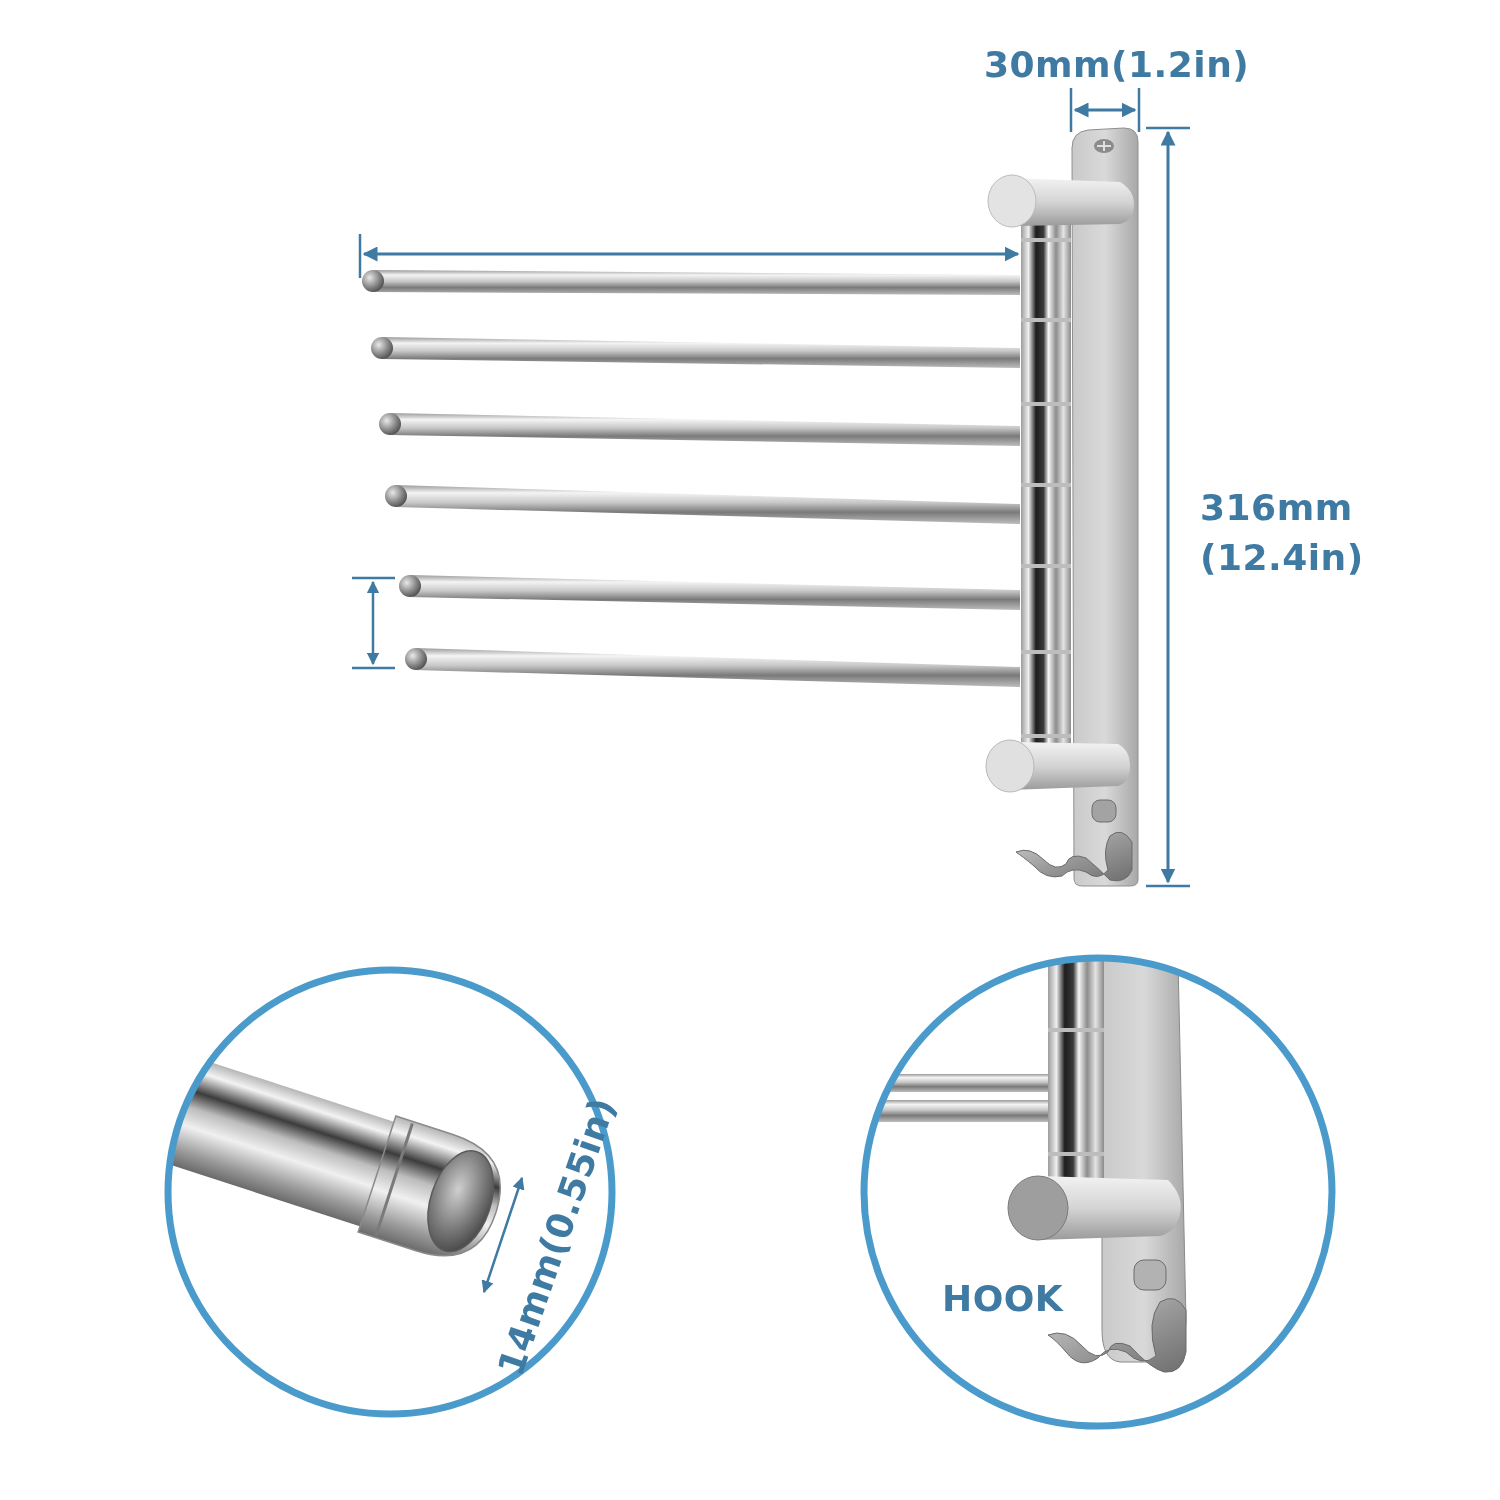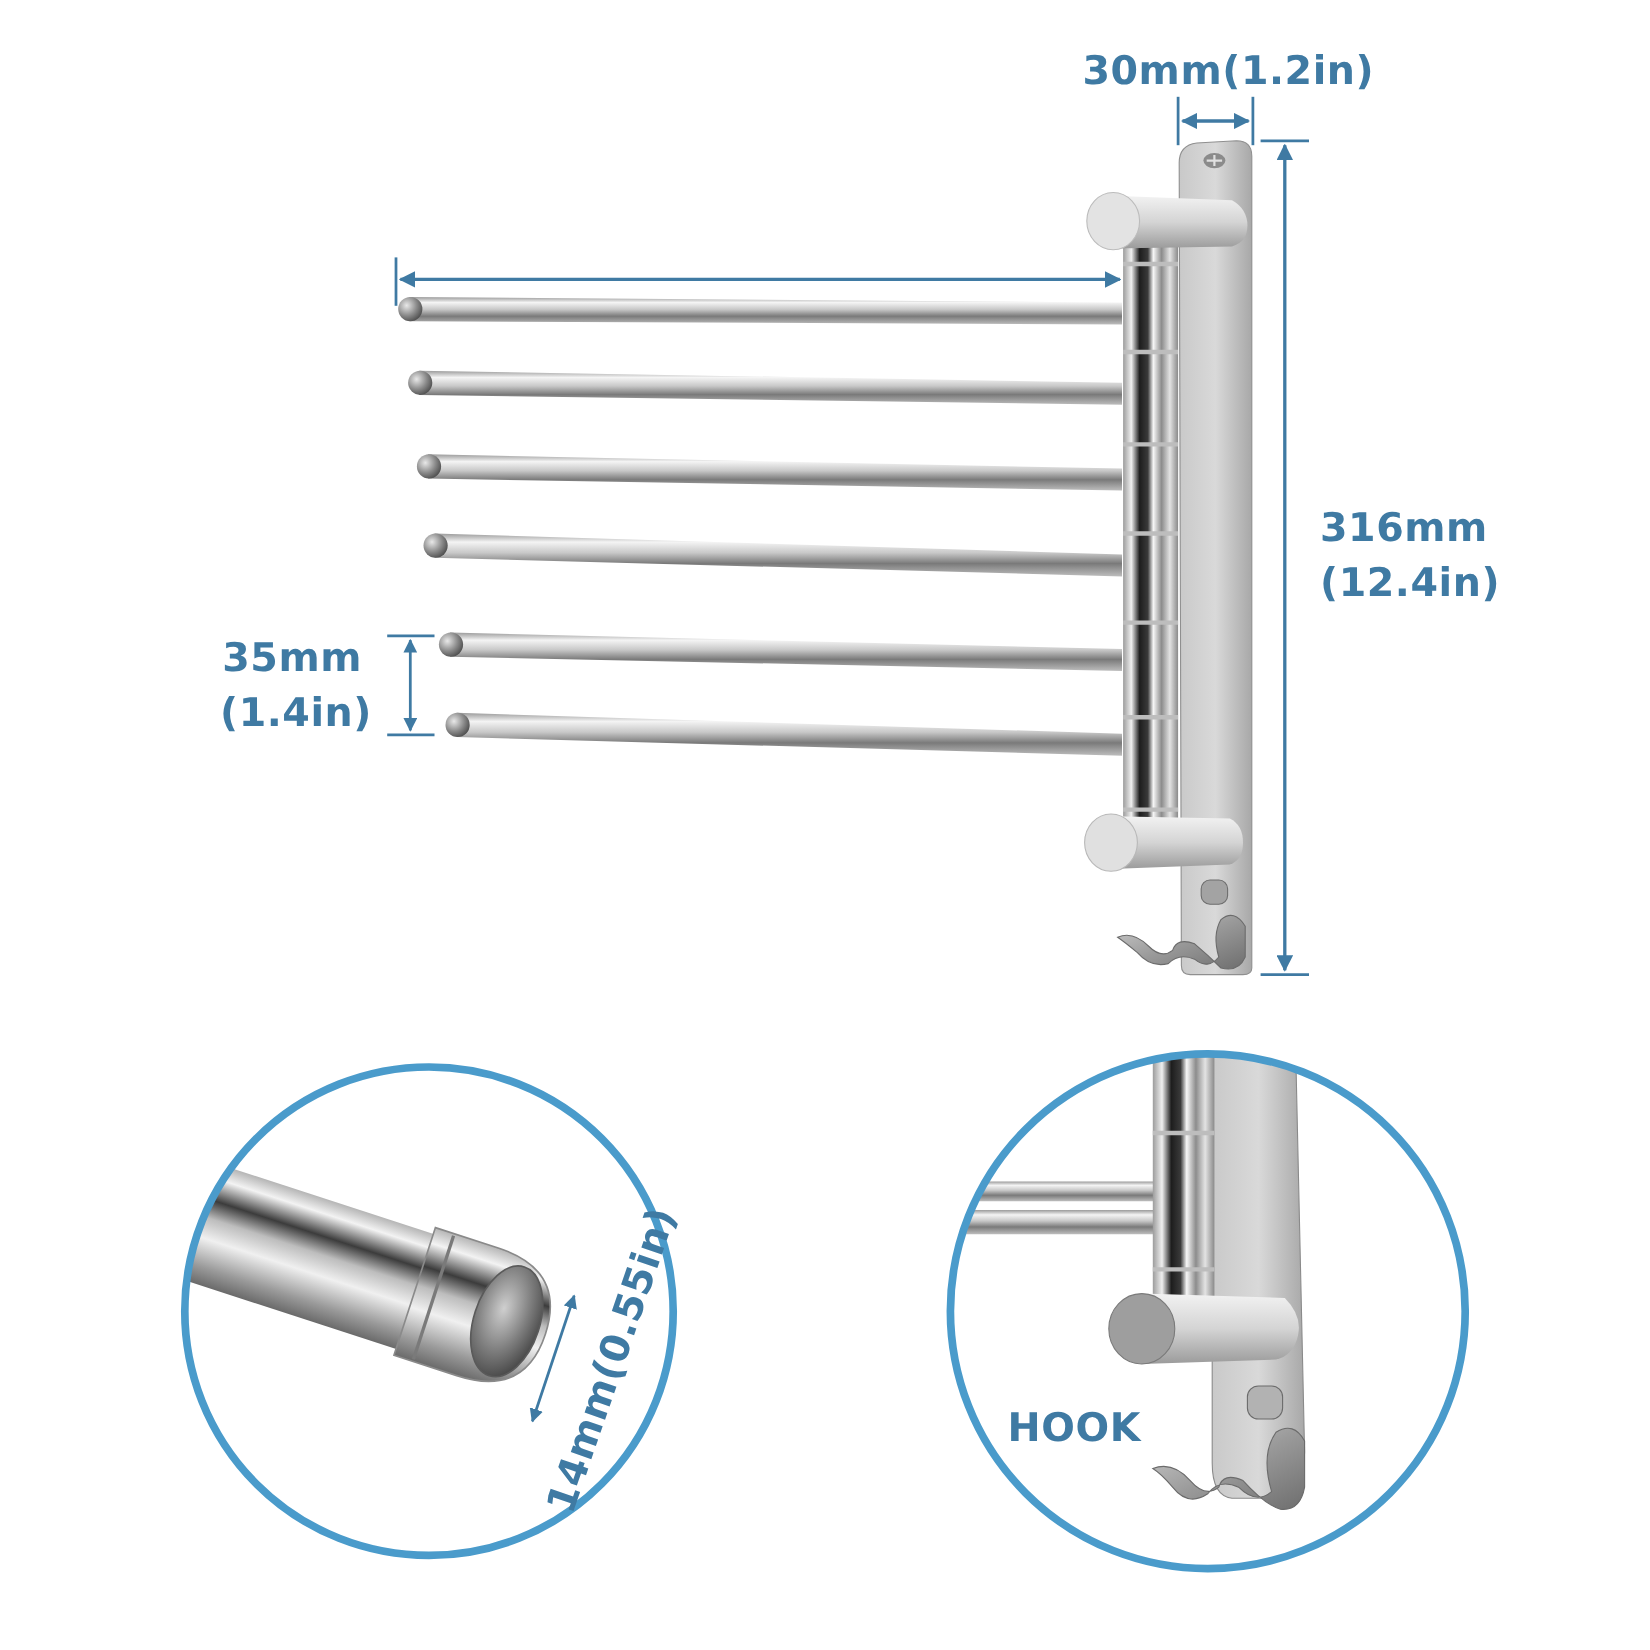--- a/index.html
+++ b/index.html
@@ -206,26 +206,22 @@
 
         <path d="M1048,1335 Q1066,1328 1082,1346 Q1096,1362 1108,1352 Q1112,1338 1130,1346 Q1150,1368 1164,1372 Q1182,1374 1186,1352 L1186,1310 Q1176,1292 1160,1302 Q1146,1322 1156,1356 Q1142,1368 1126,1352 Q1108,1344 1098,1358 Q1080,1370 1066,1352 Q1056,1340 1048,1335 Z" fill="url(#hookGrad)" stroke="#6b6b6b"></path>
       </g>
       <circle cx="1098" cy="1192" r="234" fill="none" stroke="#4a9bcb" stroke-width="7"></circle>
     </g>
   </svg>
 
   <div class="dim-label" id="label-30mm" style="left:984px; top:40px;">30mm(1.2in)</div>
 
 
-  <div class="dim-label stack" style="left:1200px; top:456px;">
+  <div class="dim-label stack" style="left:1200px; top:483px;">
     <span>316mm</span>
     <span>(12.4in)</span>
   </div>
 
-  <div class="dim-label stack" style="left:200px; top:574px;">
-    <span style="padding-left:2px">35mm</span>
-    <span>(1.4in)</span>
-  </div>
 
   <div class="dim-label" id="label-14mm" style="left:486px; top:1366px; transform:rotate(-71deg);">14mm(0.55in)</div>
 
-  <div class="dim-label" style="left:916px; top:1274px;">HOOK</div>
+  <div class="dim-label" style="left:942px; top:1274px;">HOOK</div>
 </div>
 
 </body></html>

